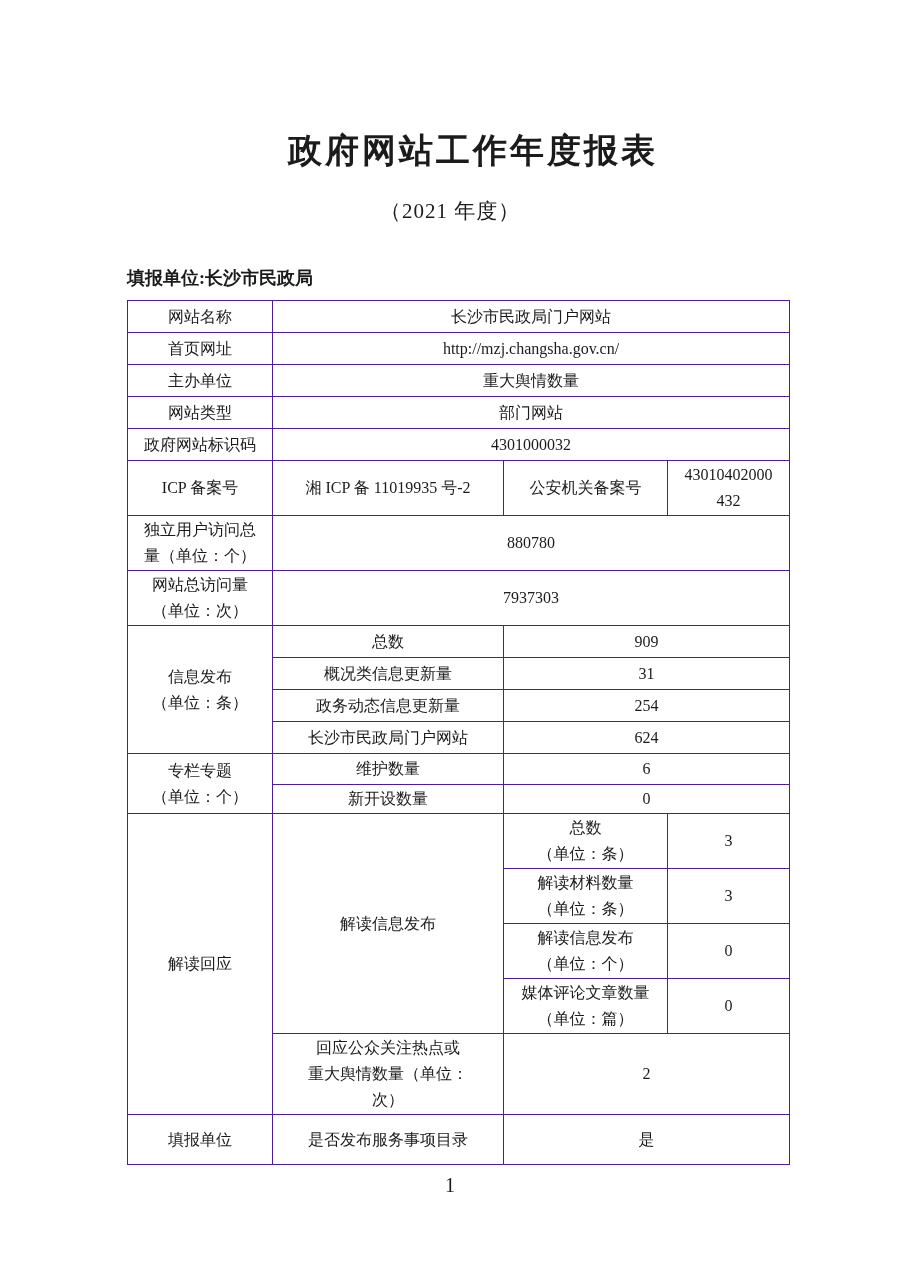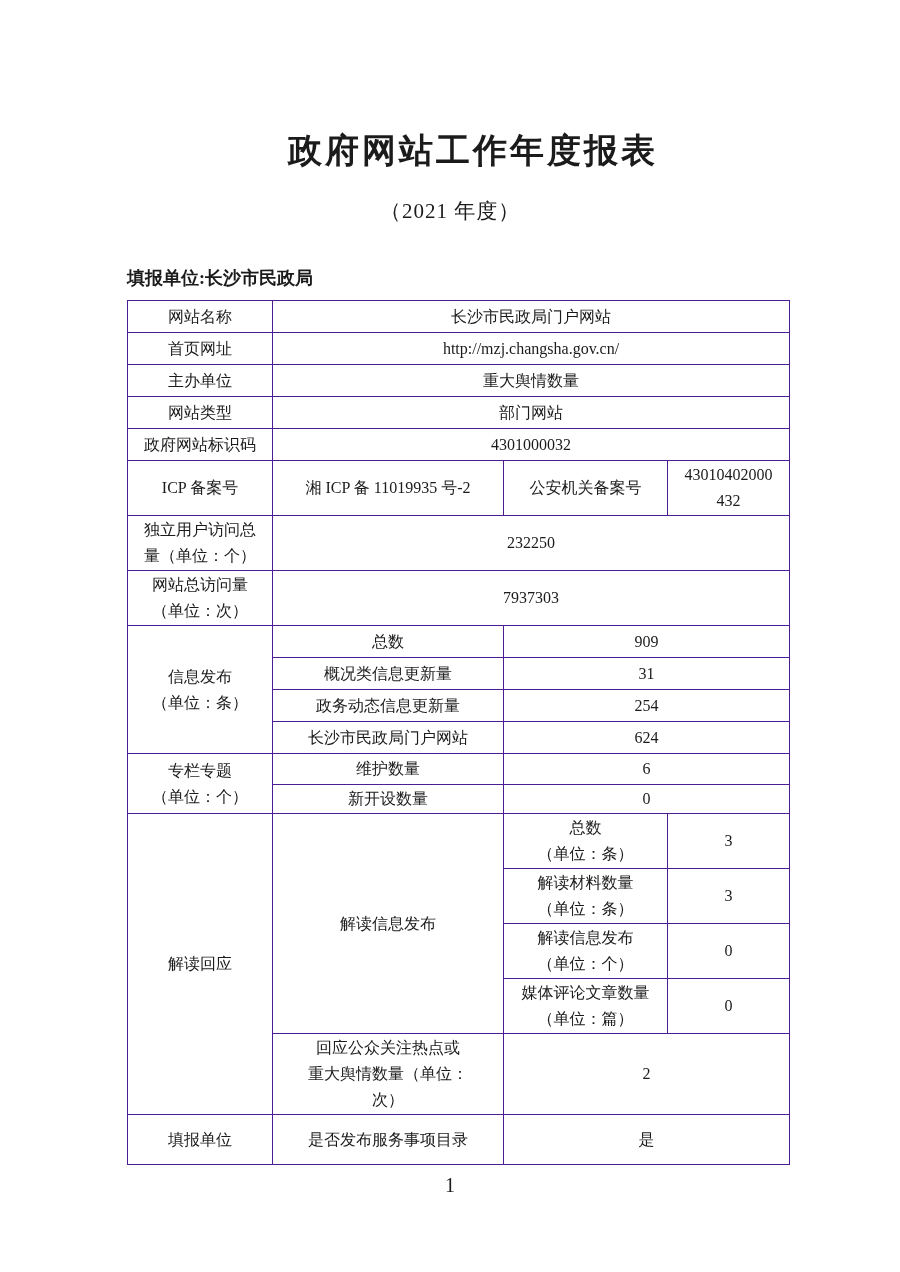--- a/index.html
+++ b/index.html
@@ -102,21 +102,21 @@
       <tr style="height:55px">
         <td>ICP 备案号</td>
         <td>湘 ICP 备 11019935 号-2</td>
         <td>公安机关备案号</td>
         <td>43010402000
 432</td>
       </tr>
       <tr style="height:52px">
         <td>独立用户访问总
 量（单位：个）</td>
-        <td colspan="3">232250</td>
+        <td colspan="3">880780</td>
       </tr>
       <tr style="height:52px">
         <td>网站总访问量
 （单位：次）</td>
         <td colspan="3">7937303</td>
       </tr>
 
       <tr style="height:32px">
         <td rowspan="4">信息发布
 （单位：条）</td>

